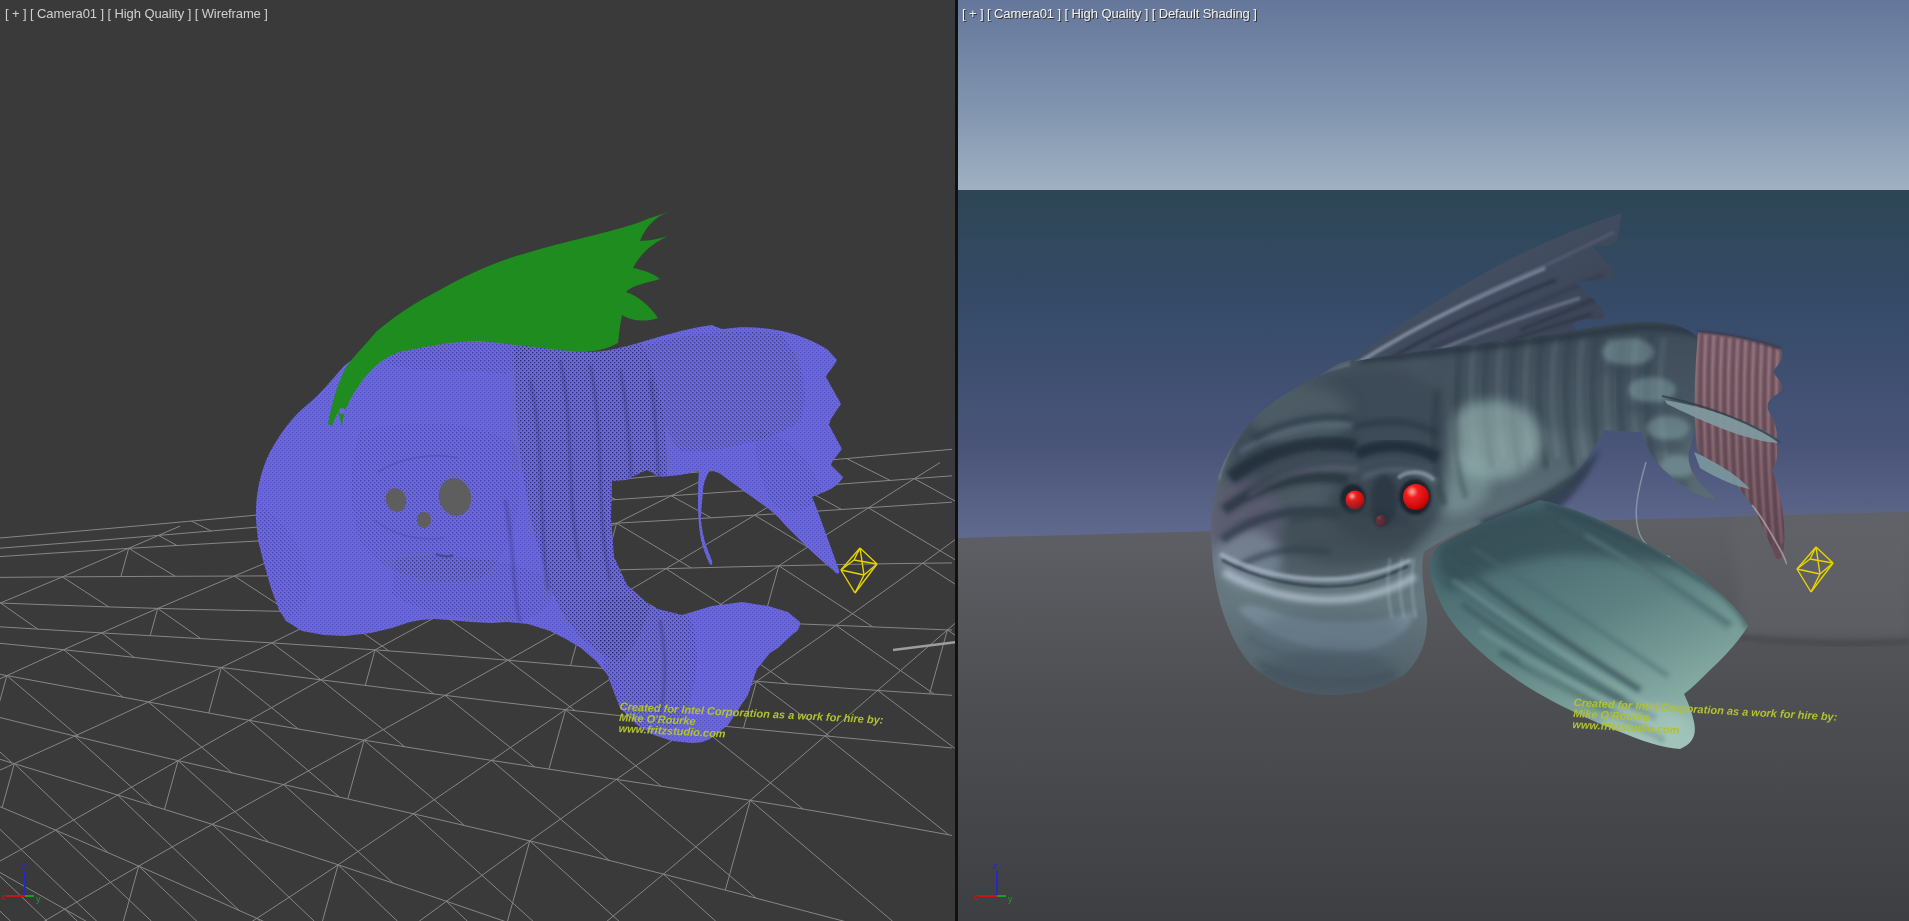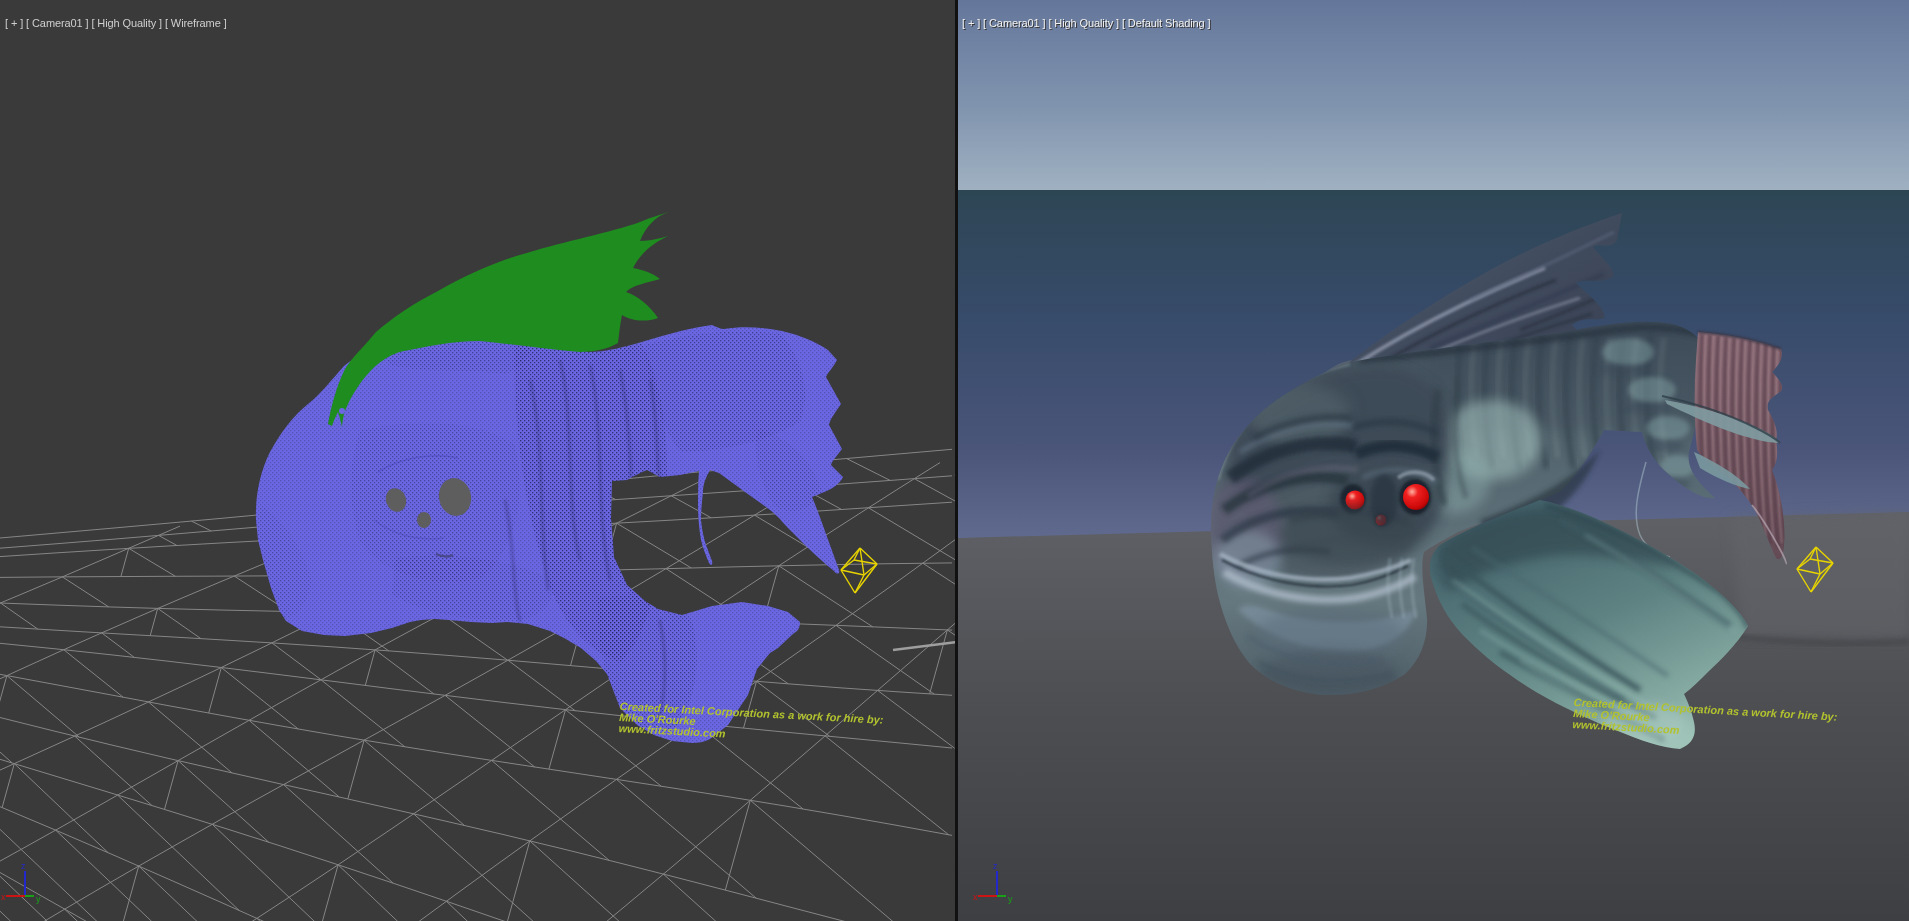--- a/index.html
+++ b/index.html
@@ -1,16 +1,16 @@
 <!DOCTYPE html>
 <html><head><meta charset="utf-8"><style>
 html,body{margin:0;padding:0;background:#3a3a3a;}
 body{width:1909px;height:921px;position:relative;overflow:hidden;
 font-family:"Liberation Sans",sans-serif;}
-.hdr{position:absolute;top:17px;font-size:11px;letter-spacing:-0.1px;}
+.hdr{position:absolute;top:6px;font-size:13px;letter-spacing:-0.1px;}
 </style></head><body>
 <svg width="1909" height="921" style="position:absolute;left:0;top:0">
 <defs>
 <pattern id="stip" width="4" height="4" patternUnits="userSpaceOnUse">
   <rect width="4" height="4" fill="none"></rect>
   <rect x="0" y="0" width="1.3" height="1.3" fill="#14143c"></rect>
   <rect x="2" y="2" width="1.2" height="1.2" fill="#14143c"></rect>
 </pattern>
 <clipPath id="bodyclip">
         <path d="M 256,520 C 255,496 260,472 270,452 C 281,432 293,416 308,404

